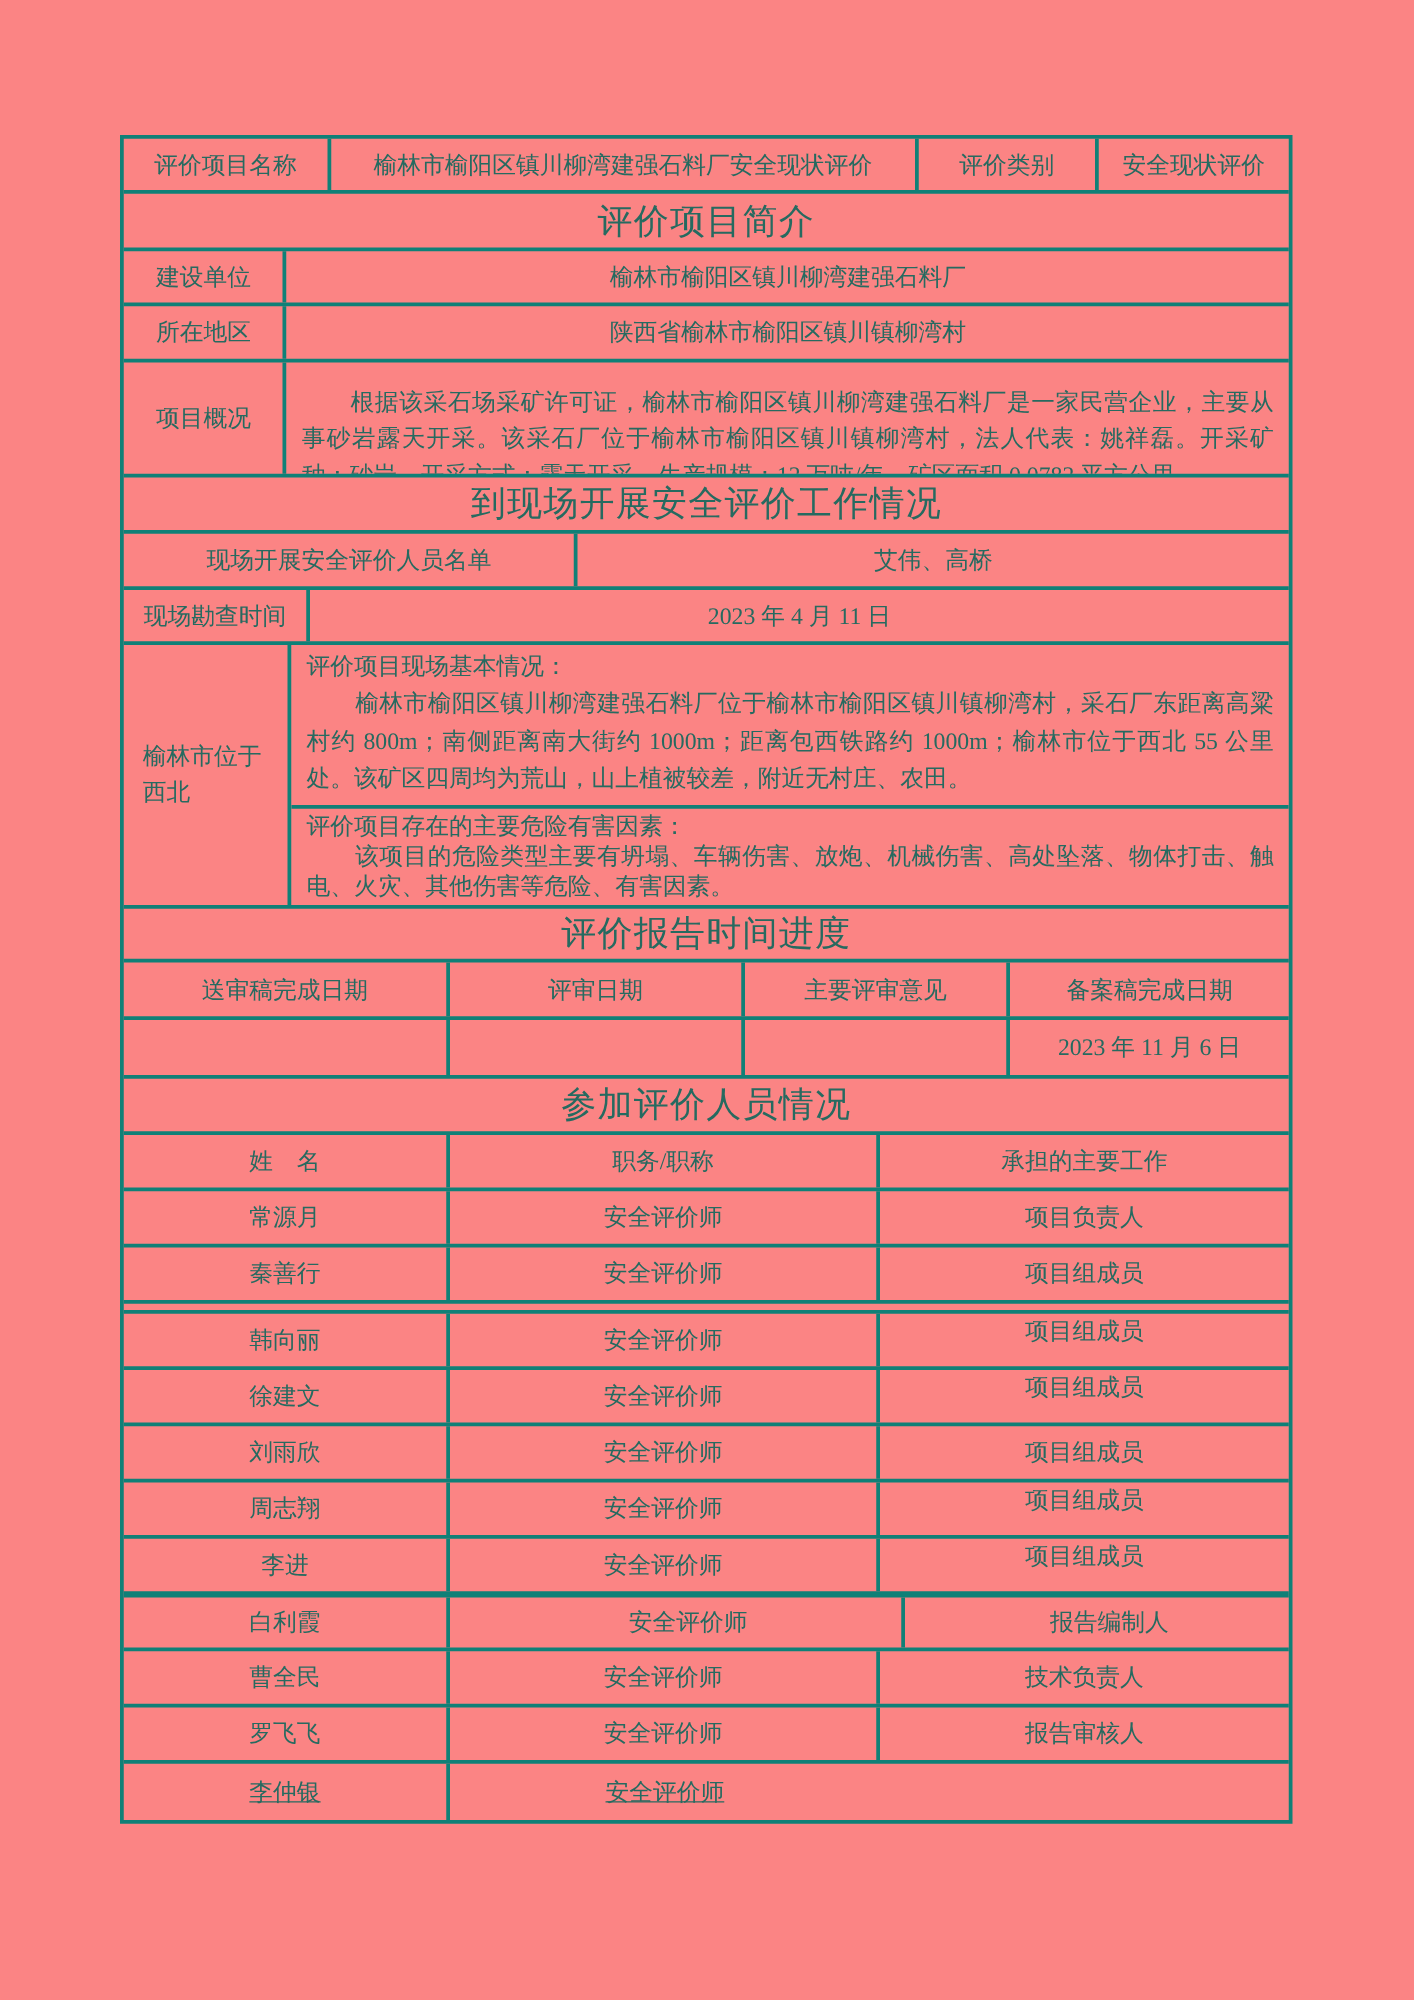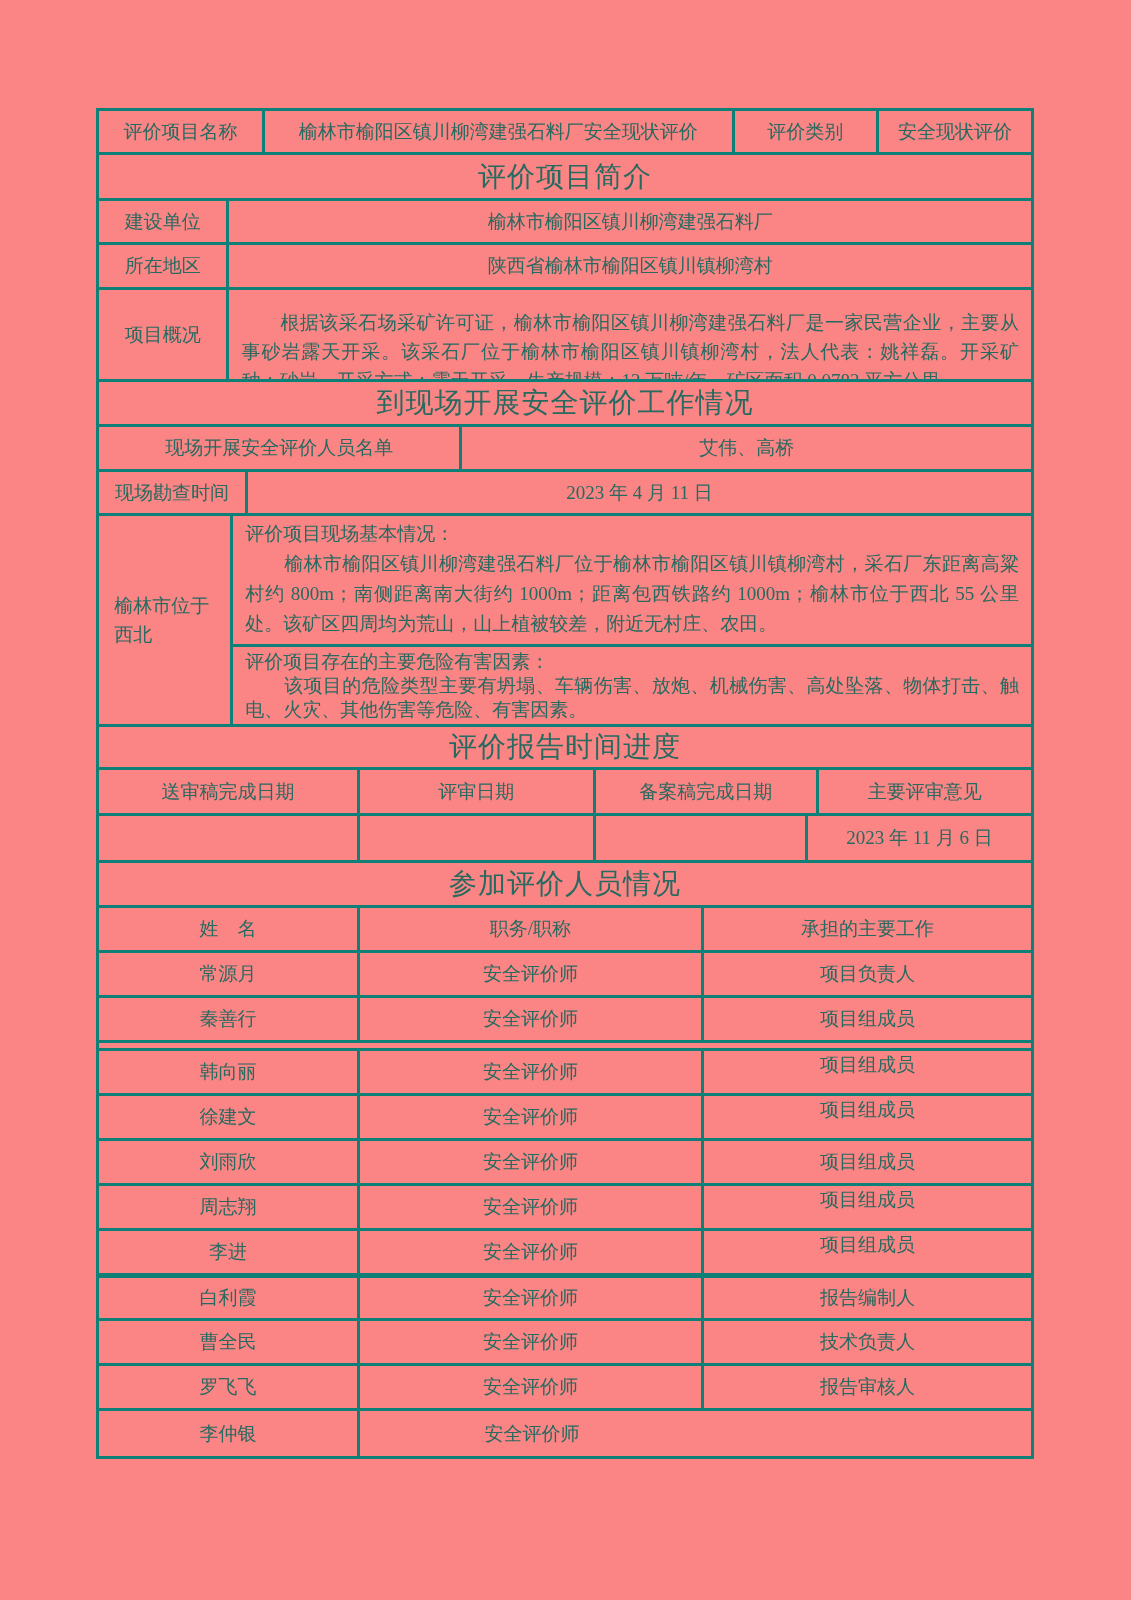--- a/index.html
+++ b/index.html
@@ -58,22 +58,22 @@
   .subA{height:131px;border-bottom:3px solid var(--border);line-height:30px;}
   .subB{height:74px;line-height:24px;}
   .sub .ttl{text-align:left;}
   .sub .bdy{text-indent:2.05em;}
   .wrap5{
     display:inline-block;width:5.3em;text-align:left;
     word-break:break-all;line-height:29px;
   }
   .raised{align-items:flex-start;padding-top:1px;}
   .pagebreak{height:5px;border-bottom:3px solid var(--border);}
-  .thicktop{border-top:2px solid var(--border);}
-  #pbody .row:last-child{border-bottom:none;}
+  .thicktop{border-top:2px solid var(--border);gap:20px;}
+  #pbody .row:last-child{border-bottom:none;text-decoration:underline;}
 </style>
 </head>
 <body>
 
 <div class="page">
   <div class="tbl">
 
     <div class="row h44">
       <div class="c w178">评价项目名称</div>
       <div class="c w504">榆林市榆阳区镇川柳湾建强石料厂安全现状评价</div>
@@ -130,22 +130,22 @@
       </div>
     </div>
 
     <div class="row h43 band">
       <div class="c full">评价报告时间进度</div>
     </div>
 
     <div class="row h46">
       <div class="c s1">送审稿完成日期</div>
       <div class="c s2">评审日期</div>
+      <div class="c s3">主要评审意见</div>
       <div class="c grow">备案稿完成日期</div>
-      <div class="c s3">主要评审意见</div>
     </div>
 
     <div class="row h47">
       <div class="c s1"></div>
       <div class="c s2"></div>
       <div class="c s3"></div>
       <div class="c grow">2023 年 11 月 6 日</div>
     </div>
 
     <div class="row h45 band">

